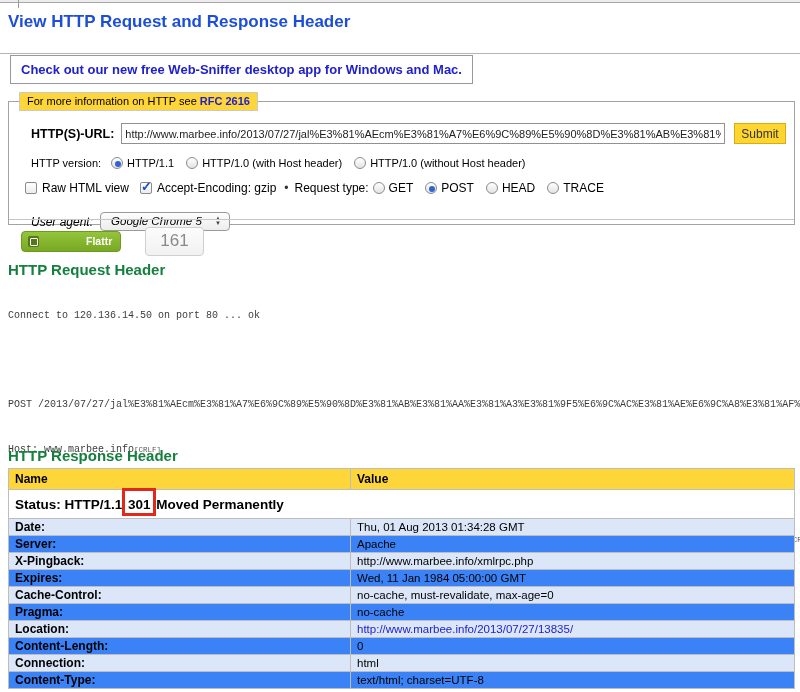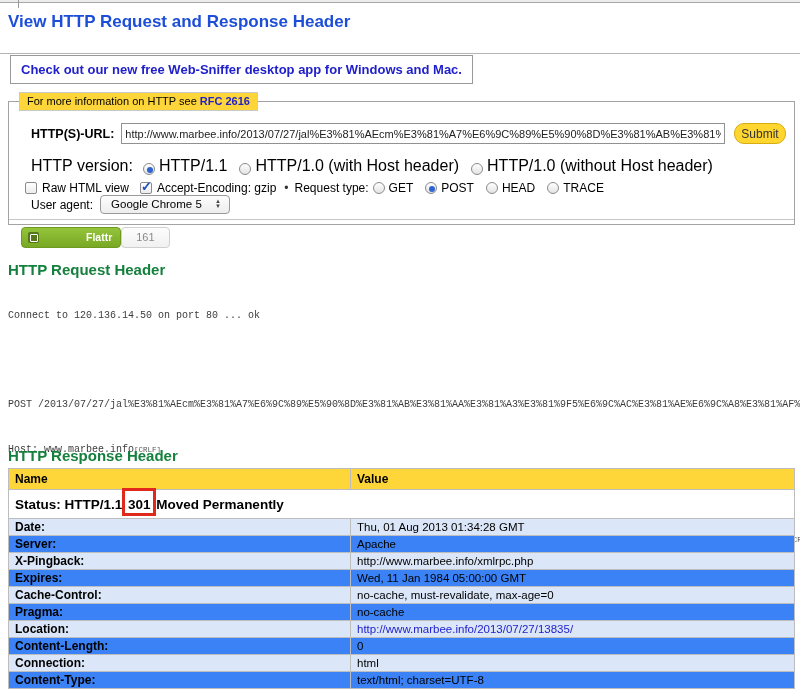--- a/index.html
+++ b/index.html
@@ -17,46 +17,46 @@
   .promo-box { position:absolute; top:55px; left:10px; border:1px solid #999; background:#fff; padding:4px 10px 5px 10px; }
   .promo-box a { font-size:13px; font-weight:bold; color:#2121CC; text-decoration:none; cursor:pointer; }
 
   .panel { position:absolute; top:101px; left:8px; width:787px; height:124px; border:1px solid #a3a3a3; background:#fff; }
   .panel-legend { position:absolute; top:-10px; left:10px; background:#FFD639; border:1px solid #c9c9c9; padding:2px 7px 3px 7px; font-size:11px; white-space:nowrap; }
   .panel-legend a { color:#2121CC; font-weight:bold; text-decoration:none; cursor:pointer; }
 
   .row-url { position:absolute; top:21px; left:22px; right:8px; display:flex; align-items:center; }
   .row-url .lbl { font-size:12.5px; font-weight:bold; white-space:nowrap; }
   .url-input { flex:1; margin:0 9px 0 7px; height:21px; border:1px solid #919191; font-size:11px; font-family:"Liberation Sans",sans-serif; padding:2px 3px; color:#222; }
-  .submit-btn { width:52px; height:21px; background:#FFD52F; border:1px solid #d8ad14; border-radius:10px; font-size:12px; color:#333; font-family:"Liberation Sans",sans-serif; cursor:pointer; }
-
-  .row-version { position:absolute; top:55px; left:22px; font-size:16px; display:flex; align-items:flex-end; white-space:nowrap; }
+  .submit-btn { width:52px; height:21px; background:#FFD52F; border:1px solid #d8ad14; border-radius:0; font-size:12px; color:#333; font-family:"Liberation Sans",sans-serif; cursor:pointer; }
+
+  .row-version { position:absolute; top:55px; left:22px; font-size:11px; display:flex; align-items:center; white-space:nowrap; }
   .row-options { position:absolute; top:79px; left:16px; font-size:12px; display:flex; align-items:center; white-space:nowrap; }
-  .row-agent   { position:absolute; top:93px; left:22px; font-size:12px; display:flex; align-items:center; }
+  .row-agent   { position:absolute; top:110px; left:22px; font-size:12px; display:flex; align-items:center;font-style:italic; }
 
   .radio { display:inline-block; width:12px; height:12px; border:1px solid #8b8b8b; border-radius:50%; background:linear-gradient(#ffffff,#e3e3e3); margin:0 4px 0 10px; position:relative; vertical-align:-2px; cursor:pointer; }
   .radio.checked::after { content:""; position:absolute; left:3px; top:3px; width:6px; height:6px; border-radius:50%; background:#2e63d4; }
   .checkbox { display:inline-block; width:12px; height:12px; border:1px solid #8b8b8b; border-radius:2px; background:linear-gradient(#ffffff,#ececec); margin-right:5px; position:relative; vertical-align:-2px; cursor:pointer; }
   .checkbox.checked::after { content:"\2713"; position:absolute; left:0; top:-4px; font-size:13px; font-weight:bold; color:#1d4fc4; }
   .opt-label { margin-right:2px; }
   .grp-label { margin-right:0; }
   .bullet { margin:0 6px; color:#333; }
 
   .select-box { display:inline-flex; align-items:center; margin-left:7px; border:1px solid #9a9a9a; border-radius:4px; background:linear-gradient(#fdfdfd,#ededed); padding:2px 8px 3px 10px; font-size:11.5px; min-width:130px; cursor:pointer; }
   .select-box .sel-text { flex:1; }
   .updown { display:inline-flex; flex-direction:column; margin-left:12px; font-size:6px; line-height:5px; color:#444; }
 
   .panel-divider { position:absolute; top:117px; left:0; right:0; border-top:1px solid #c6c6c6; }
 
   .flattr-row { position:absolute; top:125px; left:12px; display:flex; align-items:center; }
   .flattr-btn { display:inline-flex; align-items:center; background:linear-gradient(#93c43a,#79a824); border:1px solid #6d9a1f; border-radius:4px; padding:3px 8px 4px 6px; cursor:pointer; }
   .flattr-icon { display:inline-block; width:11px; height:11px; background:#55761a; border-radius:2px; margin-right:5px; position:relative; }
   .flattr-icon::after { content:""; position:absolute; left:2px; top:2px; width:6px; height:6px; border:1.5px solid #fff; border-radius:1px; }
   .flattr-label { color:#fff; font-size:10.5px; font-weight:bold;padding-left:42px; }
-  .flattr-count { margin-left:0; background:linear-gradient(#fcfcfc,#f1f1f1); border:1px solid #cfcfcf; border-radius:4px; padding:3px 14px 4px 14px; font-size:11px; color:#8a8a8a; cursor:pointer; }
+  .flattr-count { margin-left:24px; background:linear-gradient(#fcfcfc,#f1f1f1); border:1px solid #cfcfcf; border-radius:4px; padding:3px 14px 4px 14px; font-size:17px; color:#8a8a8a; cursor:pointer; }
 
   h2.section-heading { font-size:15px; font-weight:bold; color:#15803d; }
   #req-heading  { position:absolute; top:261px; left:8px; }
   #resp-heading { position:absolute; top:447px; left:8px; }
 
   .mono-block { position:absolute; top:288px; left:8px; width:792px; font-family:"Liberation Mono", monospace; font-size:10px; line-height:11px; color:#3c3c3c; white-space:pre; overflow:hidden; }
   .req-line { min-height:11px; white-space:pre; }
   .crlf { font-size:7.5px; color:#555; }
 
   table.resp-table { position:absolute; top:468px; left:8px; width:787px; border-collapse:collapse; table-layout:fixed; }

